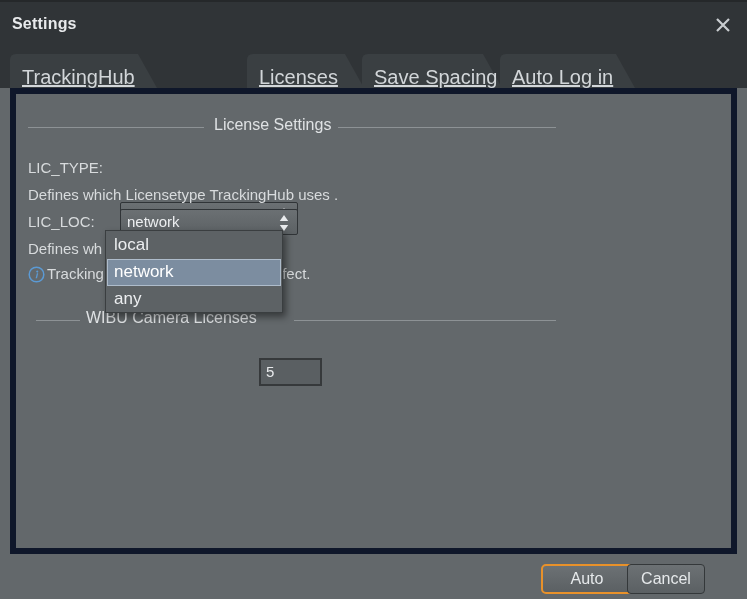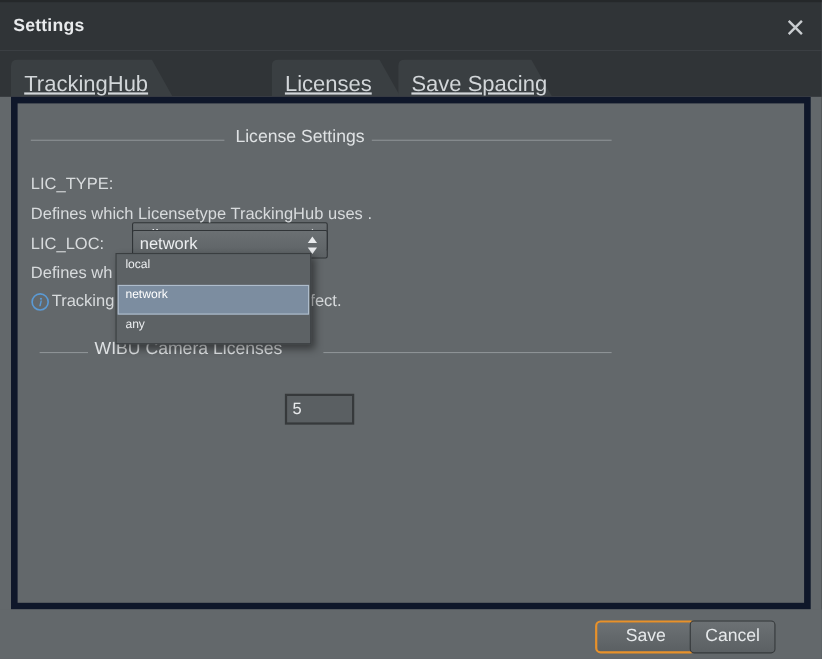--- a/index.html
+++ b/index.html
@@ -202,21 +202,21 @@
     left: 1px;
     width: 174px;
     height: 27px;
     box-sizing: border-box;
     cursor: pointer;
   }
   .popup-item .pval {
     position: absolute;
     left: 7px;
     top: 3px;
-    font-size: 11px;
+    font-size: 17px;
     color: #eceef0;
     white-space: nowrap;
   }
   .popup-item.selected {
     background: #7c8da0;
     border: 1px solid #aebccb;
   }
   .popup-item.selected .pval {
     left: 6px;
     top: 2px;
@@ -283,20 +283,26 @@
       <span class="tablabel" style="left:12px;">Licenses</span>
     </div>
 
     <div class="tab" style="left:362px; width:140px;">
       <svg class="tabshape" viewBox="0 0 140 34" preserveAspectRatio="none">
         <path d="M0,6 Q0,0 6,0 L121,0 L140,34 L0,34 Z" fill="#3a3f42"></path>
       </svg>
       <span class="tablabel" style="left:12px;">Save Spacing</span>
     </div>
 
+    <div class="tab" style="left:500px; width:135px;">
+      <svg class="tabshape" viewBox="0 0 135 34" preserveAspectRatio="none">
+        <path d="M0,6 Q0,0 6,0 L116,0 L135,34 L0,34 Z" fill="#3a3f42"></path>
+      </svg>
+      <span class="tablabel" style="left:12px;">Auto Log in</span>
+    </div>
 
   </div>
 
   <div class="content">
 
     <div class="group" style="top:22px;">
       <div class="group-header">
         <div class="line" style="left:0; width:176px;"></div>
         <div class="gtitle" style="left:186px;">License Settings</div>
         <div class="line" style="left:310px; width:218px;"></div>
@@ -350,17 +356,17 @@
     </div>
     <div class="popup-item selected" style="top:28px;">
       <span class="pval">network</span>
     </div>
     <div class="popup-item" style="top:55px;">
       <span class="pval">any</span>
     </div>
   </div>
 
   <div class="footer">
-    <div class="btn default" style="left:541px; width:92px;">Save</div>
+    <div class="btn default" style="left:541px; width:92px;">Auto</div>
     <div class="btn" style="left:627px; width:78px;">Cancel</div>
   </div>
 
 </div>
 
 </body></html>

